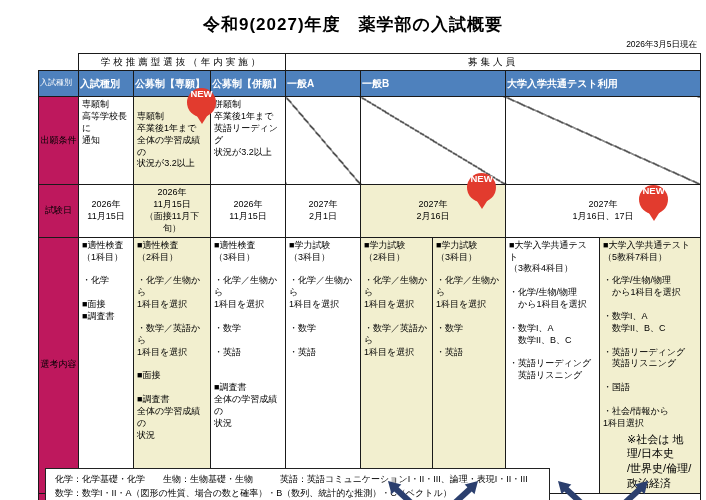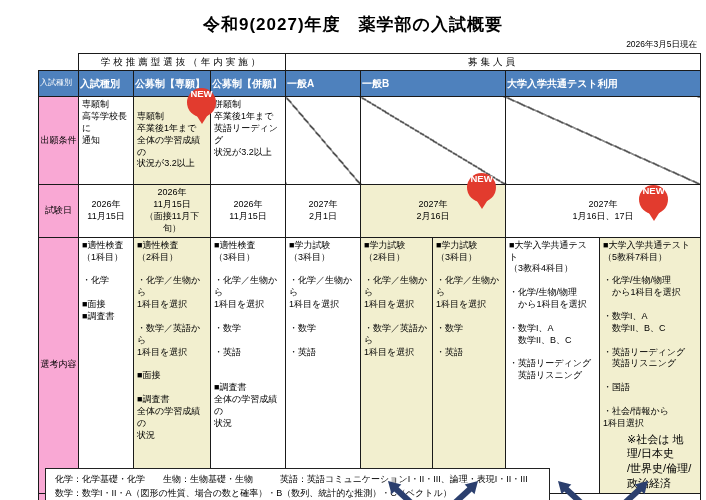--- a/index.html
+++ b/index.html
@@ -32,21 +32,21 @@
   td.ghdr {
     background:#fff; text-align:center; vertical-align:middle;
     font-size:9.5px; font-weight:normal; letter-spacing:3px; padding:1px;
   }
   td.hdr {
     background:#4e81bd; color:#fff; font-weight:bold;
     vertical-align:middle; font-size:10px; padding:1px;
   }
   td.hdr-small { font-size:8px; font-weight:normal; }
   td.lbl {
-    background:#f9a8d4; text-align:center; vertical-align:middle;
+    background:#be185d; text-align:center; vertical-align:middle;
     font-size:9px; padding:1px;
   }
   td.ylw { background:#f2efcf; }
   td.center { text-align:center; vertical-align:middle; }
   .pre { white-space:pre-line; }
   td.rel { position:relative; }
   td.diag {
     background-image:linear-gradient(to top right,
       transparent 0, transparent calc(50% - 0.6px),
       #1a1a1a calc(50% - 0.6px), #1a1a1a calc(50% + 0.6px),

